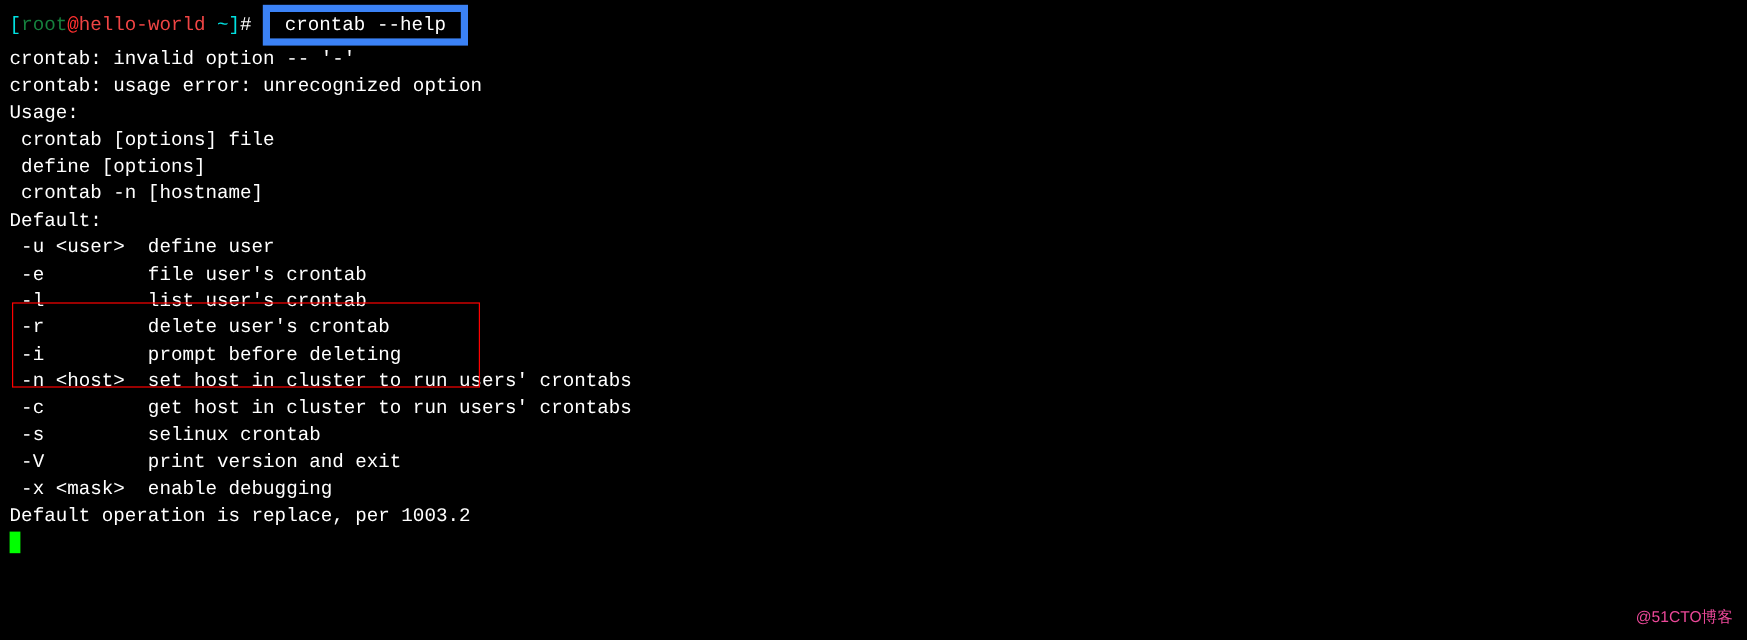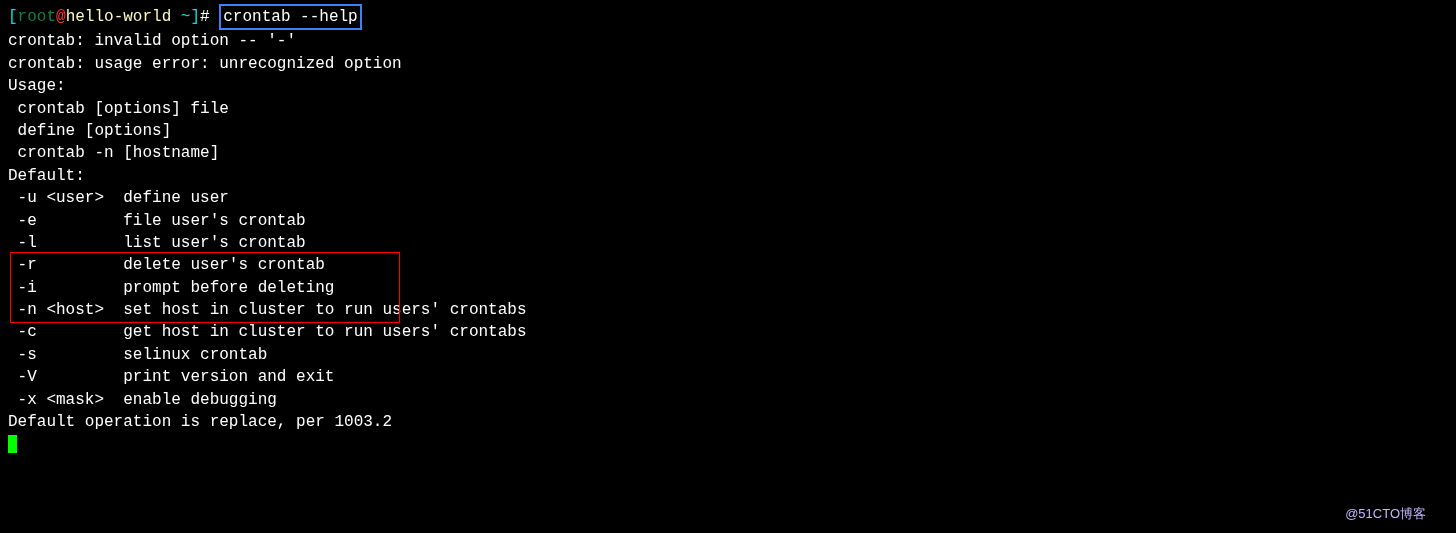--- a/index.html
+++ b/index.html
@@ -25,52 +25,52 @@
     .prompt-bracket {
       color: #00e0e0;
     }
     .prompt-user {
       color: #15803d;
     }
     .prompt-at {
       color: #ff3030;
     }
     .prompt-host {
-      color: #fef9c3;
+      color: #ef4444;
     }
     .prompt-path {
       color: #00e0e0;
     }
     .prompt-hash {
       color: #ffffff;
     }
     .command {
       color: #ffffff;
     }
     .highlight-box {
-      border: 2px solid #3b82f6;
+      border: 6px solid #3b82f6;
       display: inline-block;
-      padding: 0 2px;
+      padding: 0 12px;
     }
     .highlight-box-multi {
       border: 1px solid #ff0000;
       position: absolute;
     }
     .cursor {
       background: #00ff00;
       display: inline-block;
       width: 9px;
       height: 18px;
       vertical-align: text-bottom;
     }
     .watermark {
       position: absolute;
-      right: 30px;
+      right: 12px;
       bottom: 10px;
-      color: #c4b5fd;
+      color: #ec4899;
       font-size: 13px;
       font-family: sans-serif;
       margin-top: 34px;
     }
   </style>
 </head>
 <body>
 
 <div class="terminal-line"><span class="prompt-bracket">[</span><span class="prompt-user">root</span><span class="prompt-at">@</span><span class="prompt-host">hello-world</span><span class="prompt-path"> ~</span><span class="prompt-bracket">]</span><span class="prompt-hash"># </span><span class="highlight-box"><span class="command">crontab --help</span></span></div>
 <div class="terminal-line">crontab: invalid option -- '-'</div>

